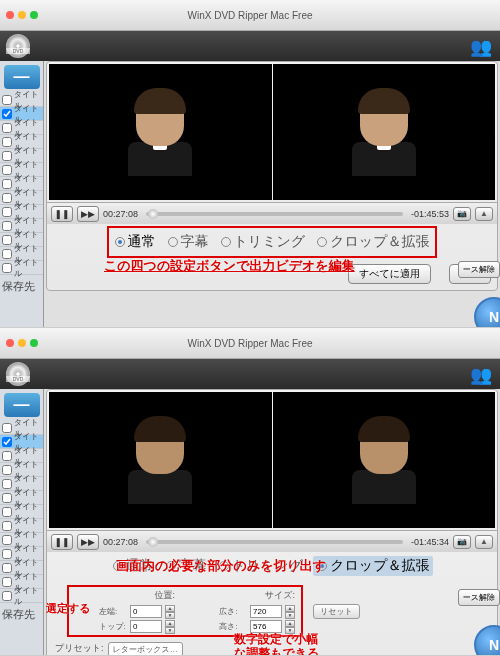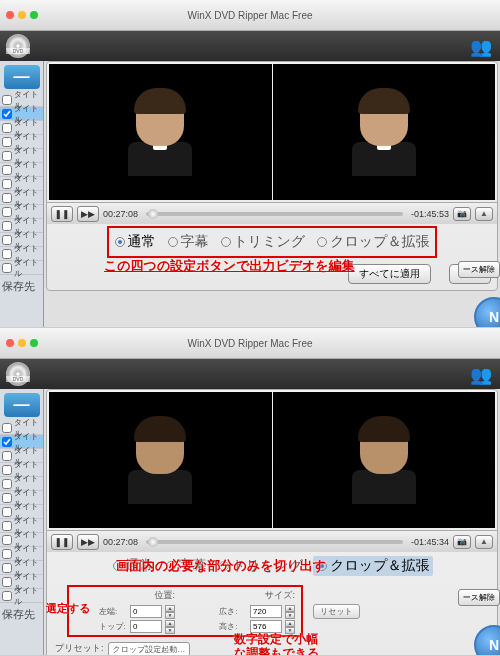--- a/index.html
+++ b/index.html
@@ -378,21 +378,21 @@
                       <div>▲</div>
                       <div>▼</div>
                     </div>
                   </div>
               </div>
             </div>
             <div class="reset-btn">リセット</div>
           </div>
           <div class="preset-row">
             <span>プリセット:</span>
-            <div class="preset-sel">クロップ設定起動…</div>
+            <div class="preset-sel">レターボックス…</div>
           </div>
         </div>
         <div class="expand-row">
           <input type="checkbox" style="">
           <span style="margin-left:6px">原点を保つ</span>
         </div>
         <div class="btn-row">
           
           
         </div>

